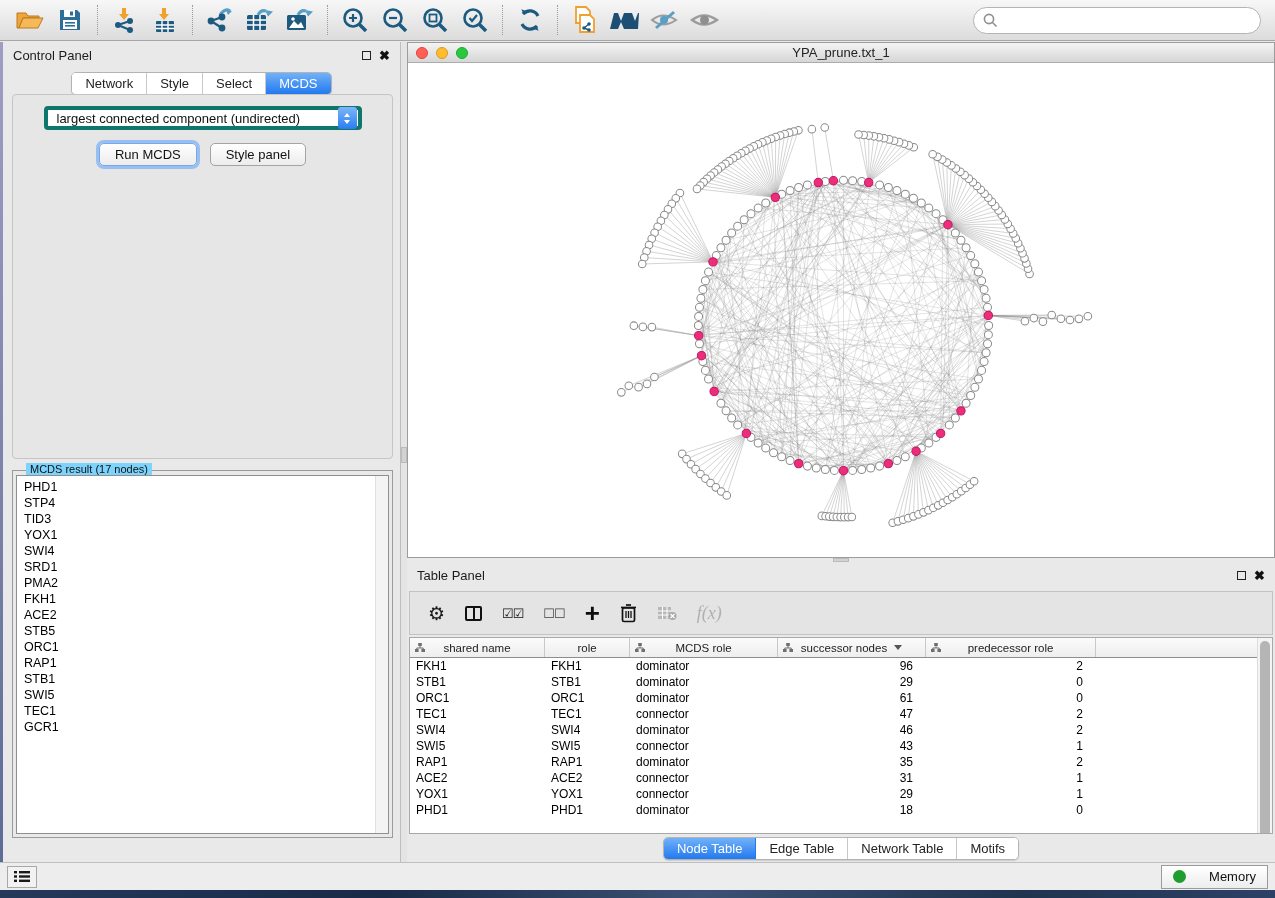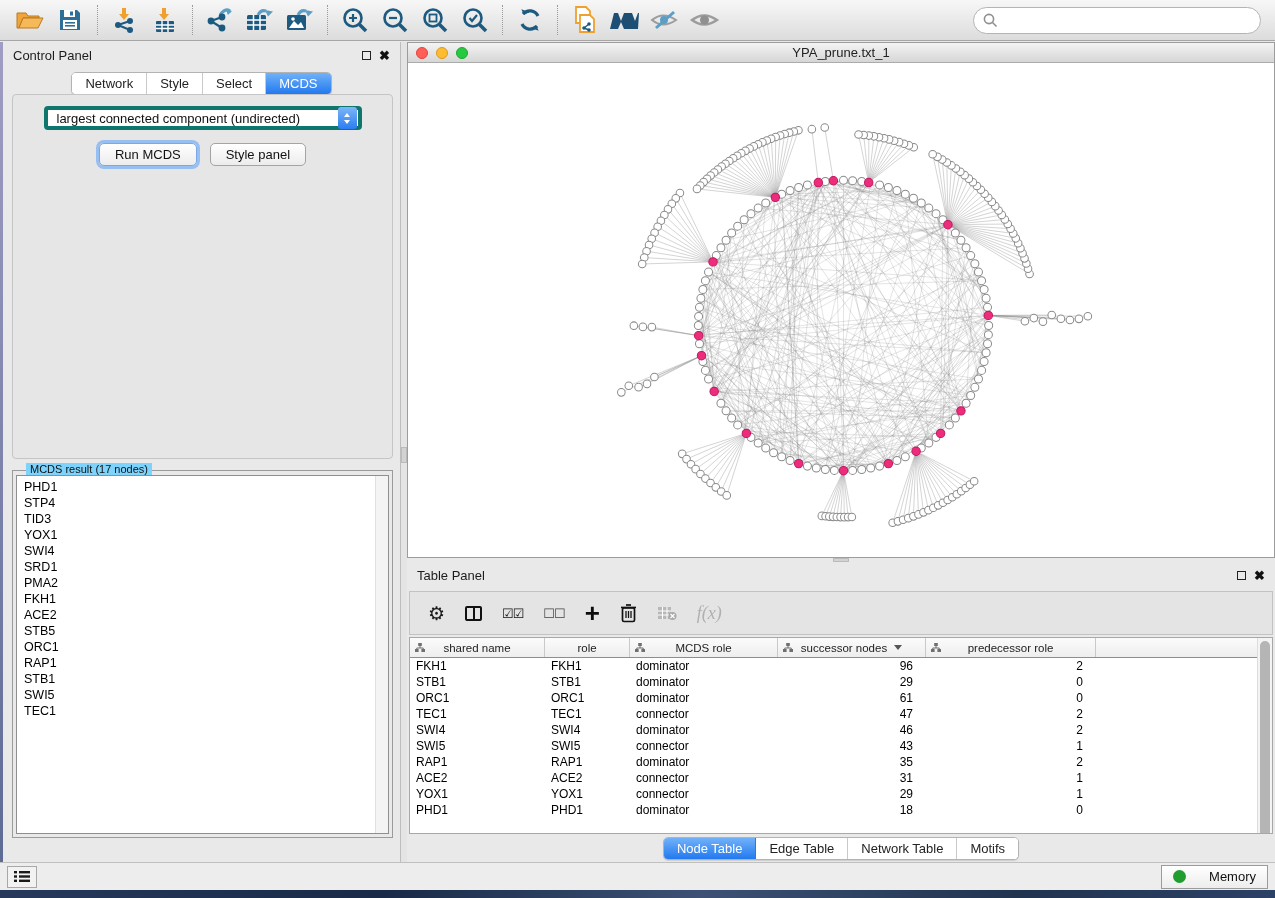--- a/index.html
+++ b/index.html
@@ -306,20 +306,21 @@
               <div class="result-item">SRD1</div>
               <div class="result-item">PMA2</div>
               <div class="result-item">FKH1</div>
               <div class="result-item">ACE2</div>
               <div class="result-item">STB5</div>
               <div class="result-item">ORC1</div>
               <div class="result-item">RAP1</div>
               <div class="result-item">STB1</div>
               <div class="result-item">SWI5</div>
               <div class="result-item">TEC1</div>
+              <div class="result-item">GCR1</div>
             </div>
           <div class="result-scroll"></div>
         </div>
       </div>
     </div>
 
     <div class="v-split">
         <div class="handle"></div>
       </div>
 

